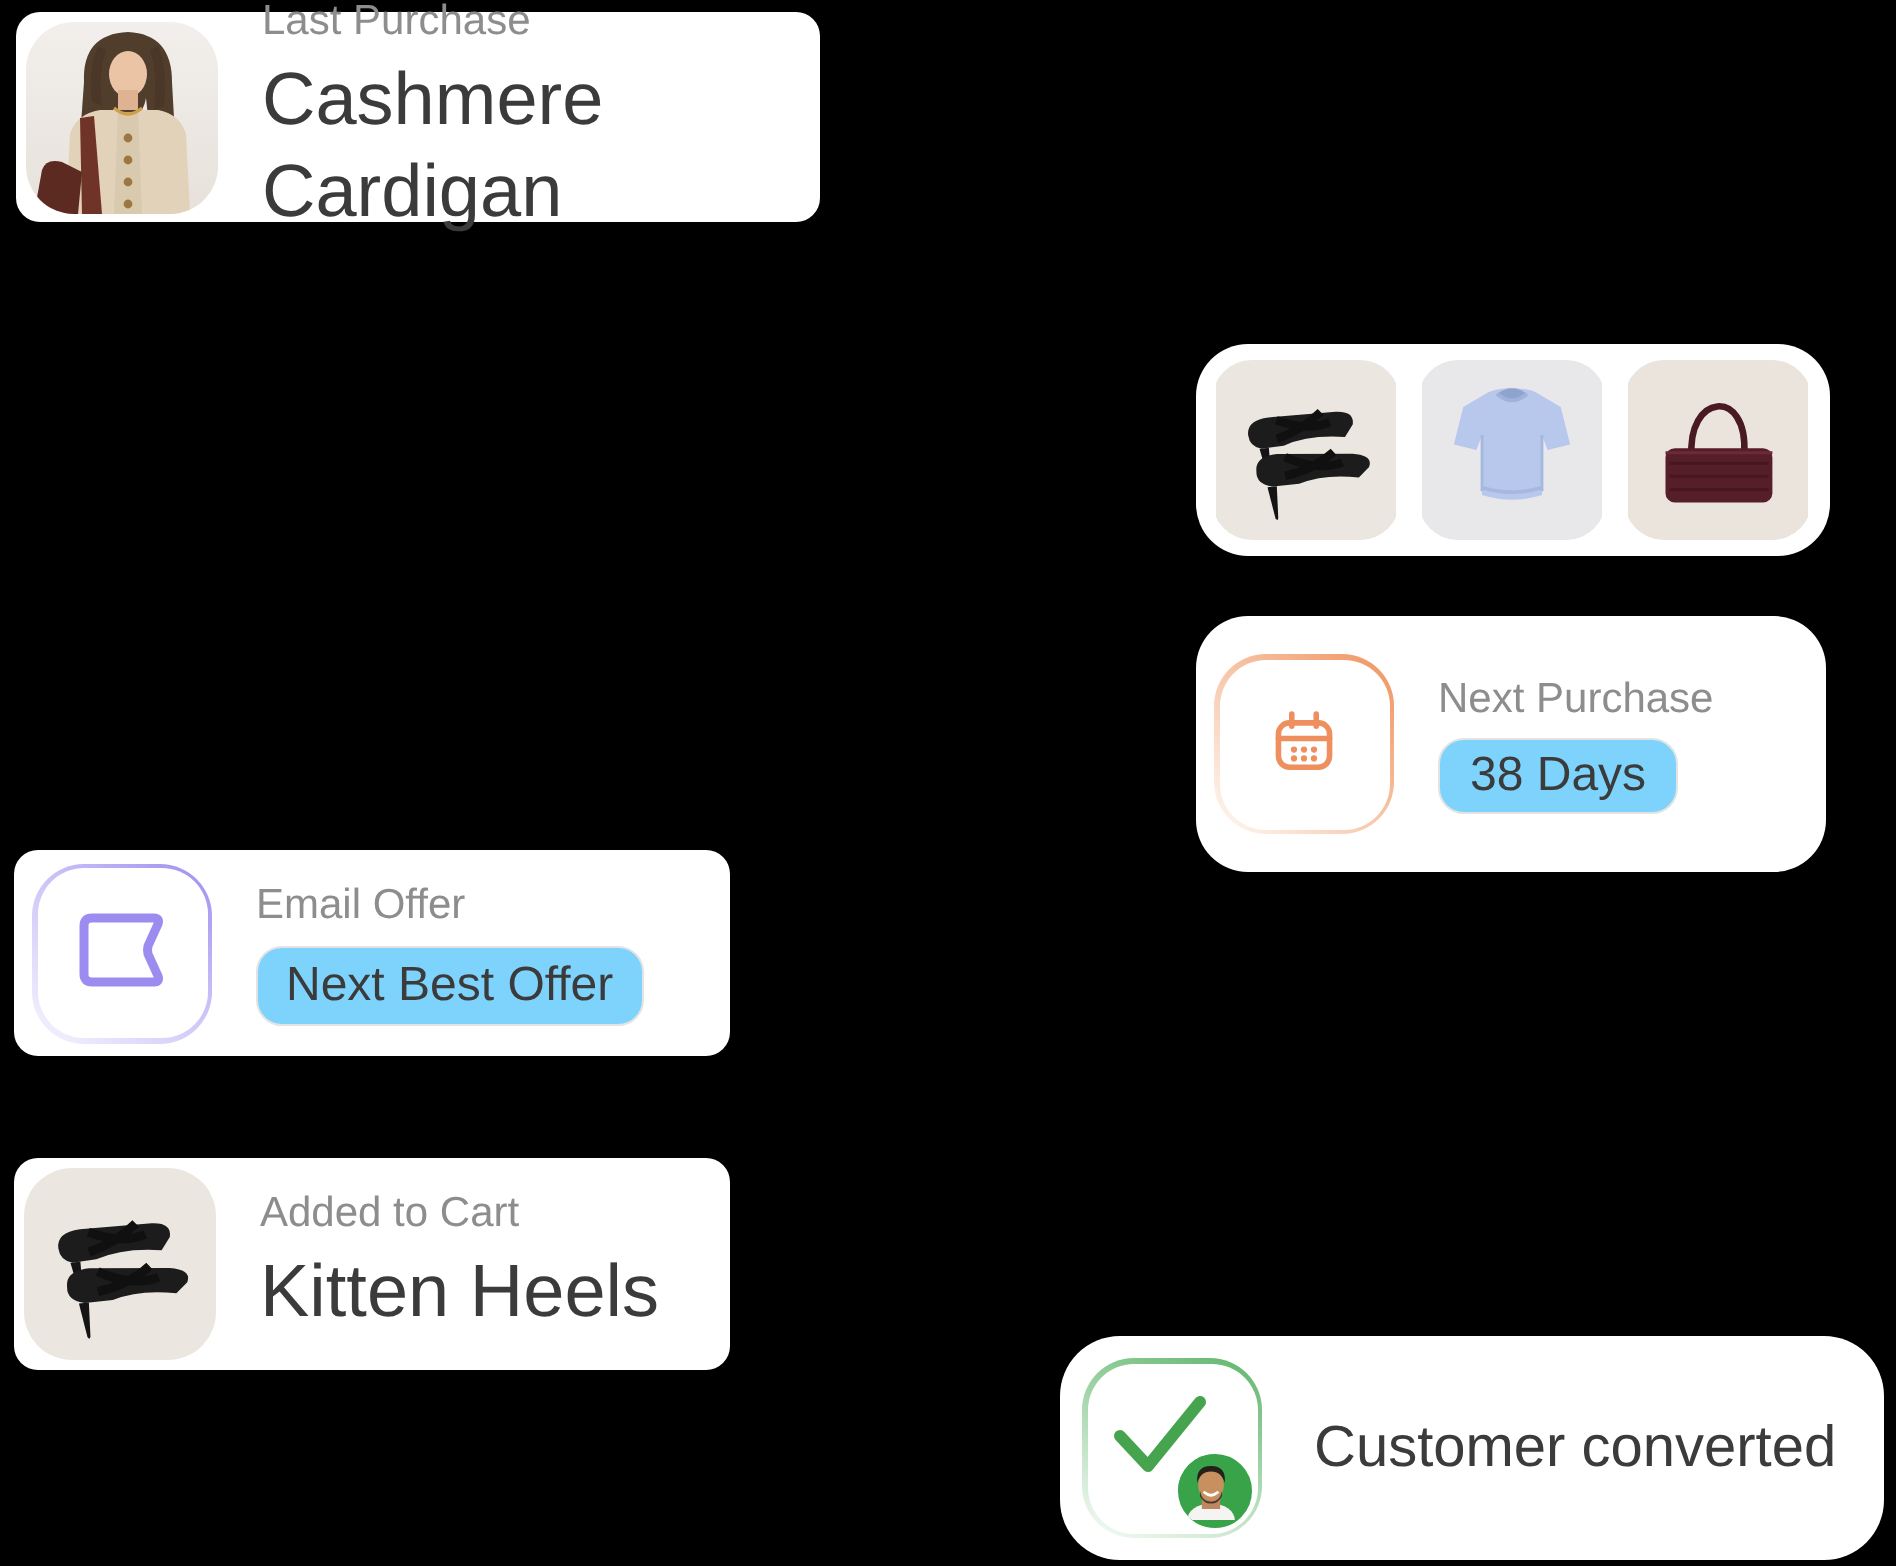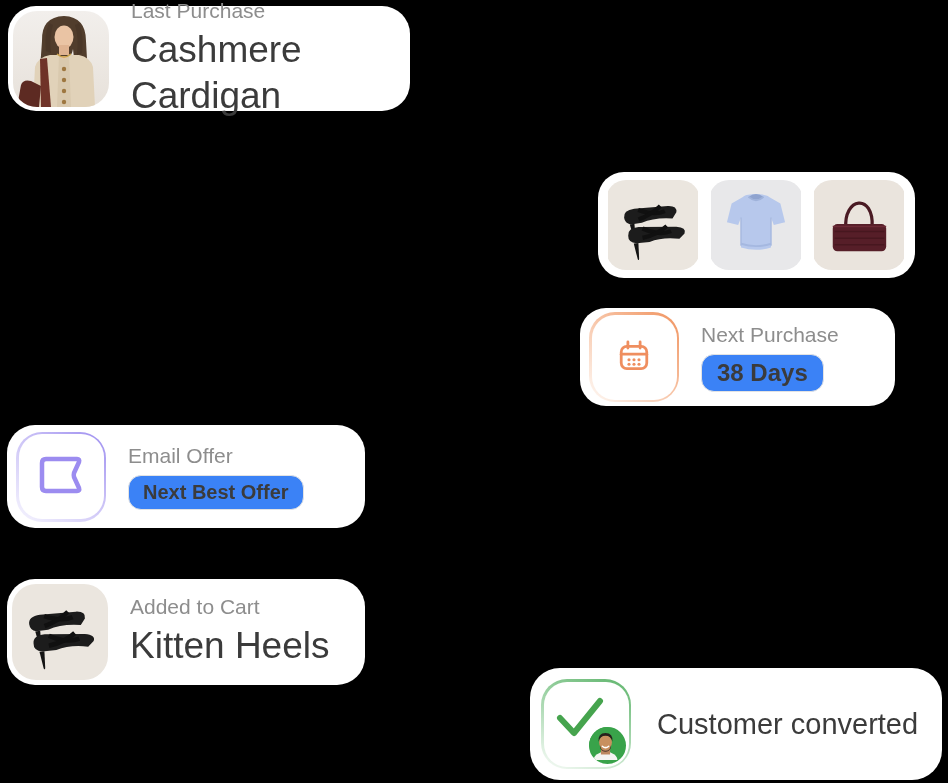--- a/index.html
+++ b/index.html
@@ -1,47 +1,47 @@
 <!DOCTYPE html>
 <html><head>
 <meta charset="utf-8">
 <style>
   html,body{margin:0;padding:0;background:#000;}
   .canvas{
     position:relative;width:948px;height:783px;background:#000000;overflow:hidden;
     font-family:"Liberation Sans","DejaVu Sans",sans-serif;
   }
   .card{
-    position:absolute;background:#ffffff;border-radius:28px;
+    position:absolute;background:#ffffff;border-radius:12px;
     display:flex;align-items:center;box-sizing:border-box;
   }
   
   #card-last-purchase{left:8px;top:6px;width:402px;height:105px;}
   #card-products{left:598px;top:172px;width:317px;height:106px;border-radius:26px;padding:8px;gap:9px;}
-  #card-next-purchase{left:580px;top:308px;width:315px;height:98px;border-radius:26px;}
+  #card-next-purchase{left:598px;top:308px;width:315px;height:128px;border-radius:26px;}
   #card-email-flow{left:7px;top:425px;width:358px;height:103px;}
   #card-added-cart{left:7px;top:579px;width:358px;height:106px;}
   #card-converted{left:530px;top:668px;width:412px;height:112px;border-radius:30px;}
 
   .media{width:96px;height:96px;border-radius:24px;overflow:hidden;margin-left:5px;flex:none;}
   .media svg{display:block;}
   .tile{width:94px;height:90px;border-radius:20px;overflow:hidden;flex:none;}
   .tile svg{display:block;}
 
   .texts{margin-left:22px;display:flex;flex-direction:column;}
   .label{font-size:21px;color:#8d8d8d;line-height:1.2;}
   .value{font-size:37px;color:#3b3b3b;font-weight:500;line-height:1.25;margin-top:4px;}
 
   .pill{
-    display:inline-block;align-self:flex-start;background:#3b82f6;
+    display:inline-block;align-self:flex-start;background:#7dd3fc;
     border:1.5px solid #e3e3e3;border-radius:13px;
-    font-weight:700;color:#3b3b3b;margin-top:7px;
+    font-weight:400;color:#3b3b3b;margin-top:7px;
   }
   .pill-days{font-size:24px;padding:4px 15px;}
-  .pill-offer{font-size:20px;padding:5px 14px;text-align:center;}
+  .pill-offer{font-size:24px;padding:5px 14px;text-align:center;}
 
   
   .gtile{
     width:90px;height:90px;border-radius:26px;box-sizing:border-box;
     padding:2.5px;margin-left:9px;flex:none;position:relative;
   }
   .gtile-inner{
     width:100%;height:100%;background:#ffffff;border-radius:23px;
     display:flex;align-items:center;justify-content:center;position:relative;
   }

